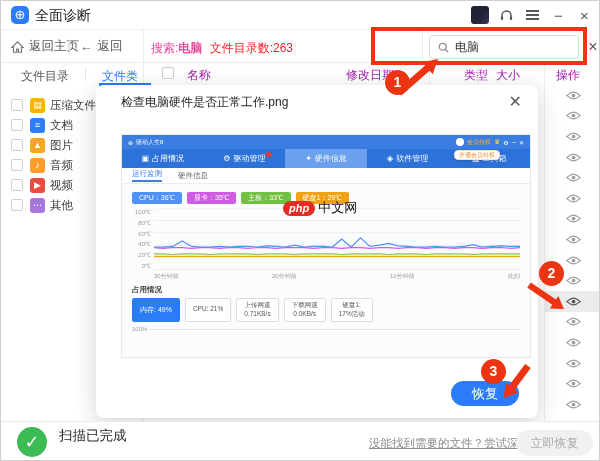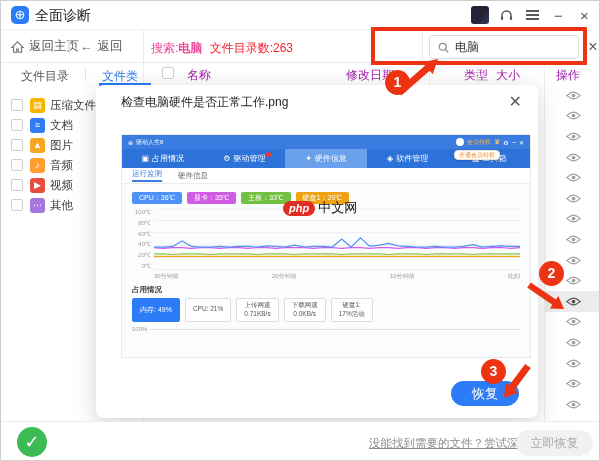--- a/index.html
+++ b/index.html
@@ -439,17 +439,18 @@
   <div class="step-circle" id="step2">2</div>
   <div class="step-circle" id="step3">3</div>
   <svg class="arrows">
     <polygon points="400.3,94.6 428.7,69.8 431.7,73.2 437,58 421.1,61.2 424.1,64.6 395.7,89.4" fill="#ec3413"></polygon>
     <polygon points="526.2,286.6 551.3,303.8 548.9,307.4 563,308 557.3,295 554.9,298.6 529.8,281.4" fill="#ec3413"></polygon>
     <polygon points="524.2,362.9 508,384.5 504.4,381.8 503,397 517.2,391.4 513.6,388.7 529.8,367.1" fill="#ec3413"></polygon>
   </svg>
 
   <div class="statusbar">
     <div class="ok-circle">✓</div>
+    <div class="st-line1">扫描已完成</div>
     <a class="st-link">没能找到需要的文件？尝试深度扫描</a>
     <div class="recover-now">立即恢复</div>
   </div>
 
 </div>
 
 </body></html>

